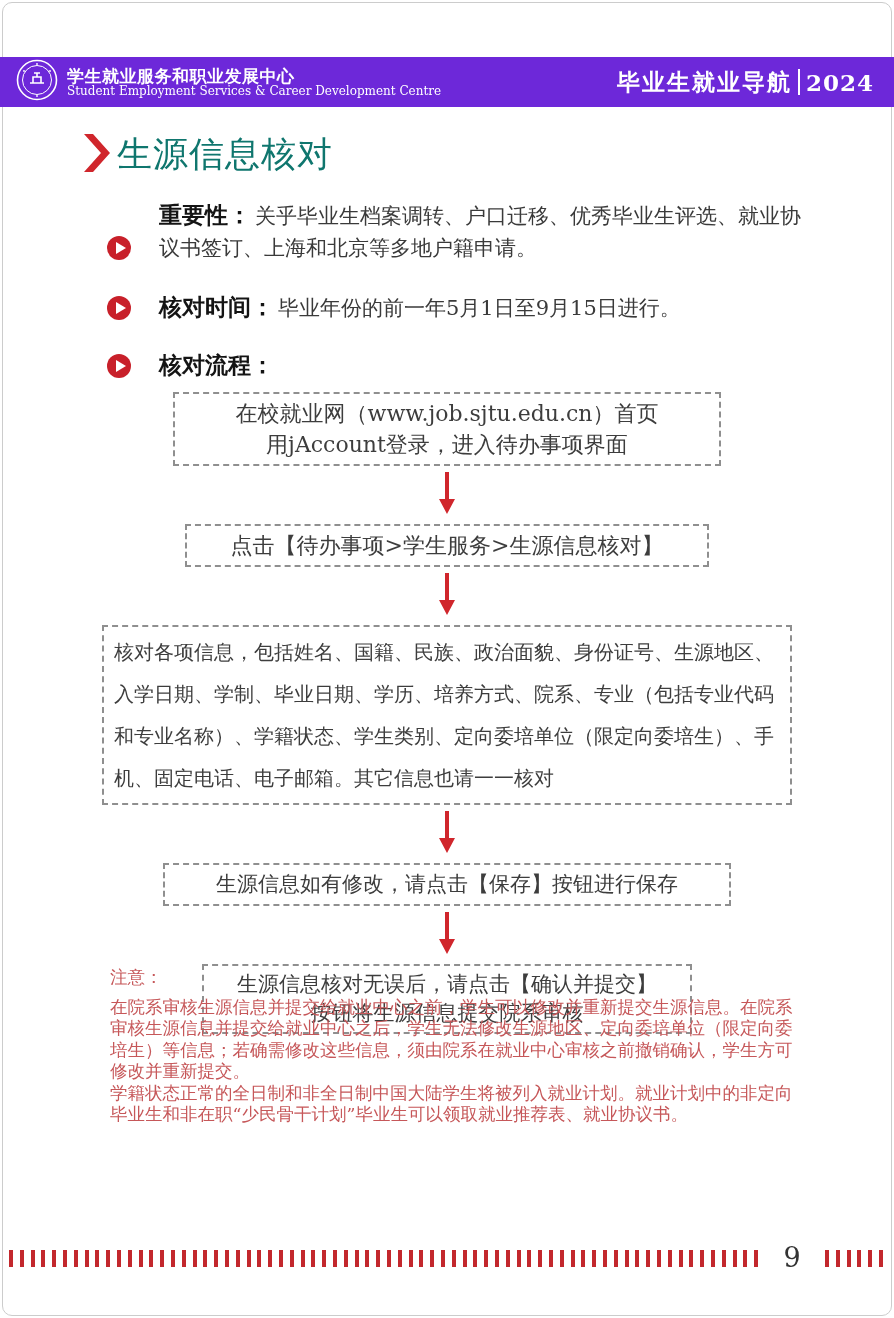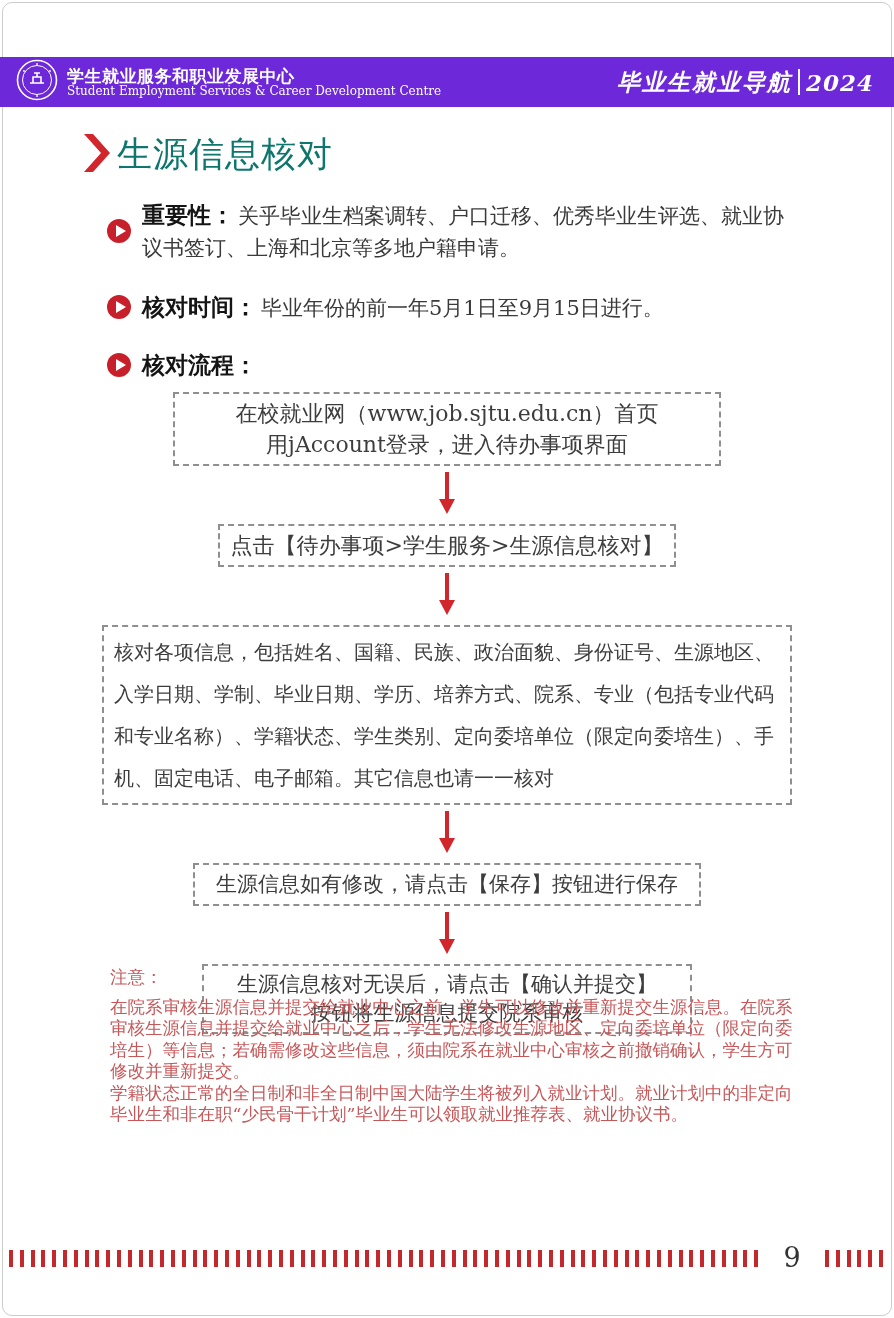--- a/index.html
+++ b/index.html
@@ -22,33 +22,33 @@
     background:#6d28d9;
     display:flex; align-items:center; justify-content:space-between;
     padding:0 20px 0 16px;
     z-index:2;
   }
   .logo-group { display:flex; align-items:center; gap:9px; }
   .org-names { color:#ffffff; }
   .org-zh { font-size:17px; font-weight:bold; letter-spacing:0.5px; line-height:19px; }
   .org-en { font-size:12px; line-height:11px; font-family:"DejaVu Serif", serif; }
   .edition { display:flex; align-items:center; gap:6px; color:#ffffff;
-    font-family:"DejaVu Serif", serif; font-style:italic; font-weight:bold; }
+    font-family:"DejaVu Serif", serif; font-weight:bold; }
   .edition-title { font-size:23px; letter-spacing:2px; }
   .edition-divider { width:2px; height:26px; background:#ffffff; }
   .edition-year { font-size:23px; letter-spacing:1px; }
   
   .section-title {
     position:absolute; top:131px; left:84px;
     display:flex; align-items:center; gap:7px; z-index:1;
   }
   .section-title-text { font-size:35px; color:#0f766e; font-weight:500; letter-spacing:1px; }
   
   .bullets { position:absolute; top:199px; left:107px; width:700px; z-index:1; }
-  .bullet-row { display:flex; align-items:center; gap:11px; }
+  .bullet-row { display:flex; align-items:flex-end; gap:28px; }
   .bullet-row.b1 { margin-bottom:27px; }
   .bullet-row.b2 { margin-bottom:25px; }
   .bullet-icon { flex:0 0 auto; margin-top:2px; }
   .bullet-para { font-size:21px; line-height:32px; color:#333333; width:660px; }
   .bullet-label { font-weight:bold; font-size:23px; color:#141414;
     font-family:"Liberation Sans", sans-serif; margin-right:4px; }
   .bullet-body { font-family:"DejaVu Serif", serif; color:#3a3a3a; }
   
   .flowchart {
     position:absolute; top:392px; left:0; width:894px;
@@ -58,23 +58,23 @@
     border:2px dashed #8f8f8f;
     color:#3d3d3d;
     font-family:"DejaVu Serif", serif;
     font-size:22px; line-height:31px;
     text-align:center;
     white-space:pre-line;
     display:flex; align-items:center; justify-content:center;
     padding:4px 10px;
   }
   .flow-box.s0 { width:548px; min-height:70px; }
-  .flow-box.s1 { width:458px; min-height:42px;text-align:right; }
+  .flow-box.s1 { width:524px; min-height:42px;text-align:right; }
   .flow-box.s2 { width:690px; min-height:116px; text-align:left; font-size:20px; line-height:42px; justify-content:flex-start; }
-  .flow-box.s3 { width:508px; min-height:42px; font-size:21px; }
+  .flow-box.s3 { width:568px; min-height:42px; font-size:21px; }
   .flow-box.s4 { width:490px; min-height:64px; font-size:21px; line-height:29px; }
   .flow-arrow { margin:6px 0; }
   
   .note {
     position:absolute; top:967px; left:110px; width:690px;
     color:#C65759;
     font-family:"DejaVu Serif", serif;
     font-size:17.5px; line-height:21.5px; z-index:1;
   }
   .note-title { margin-bottom:8px; }

